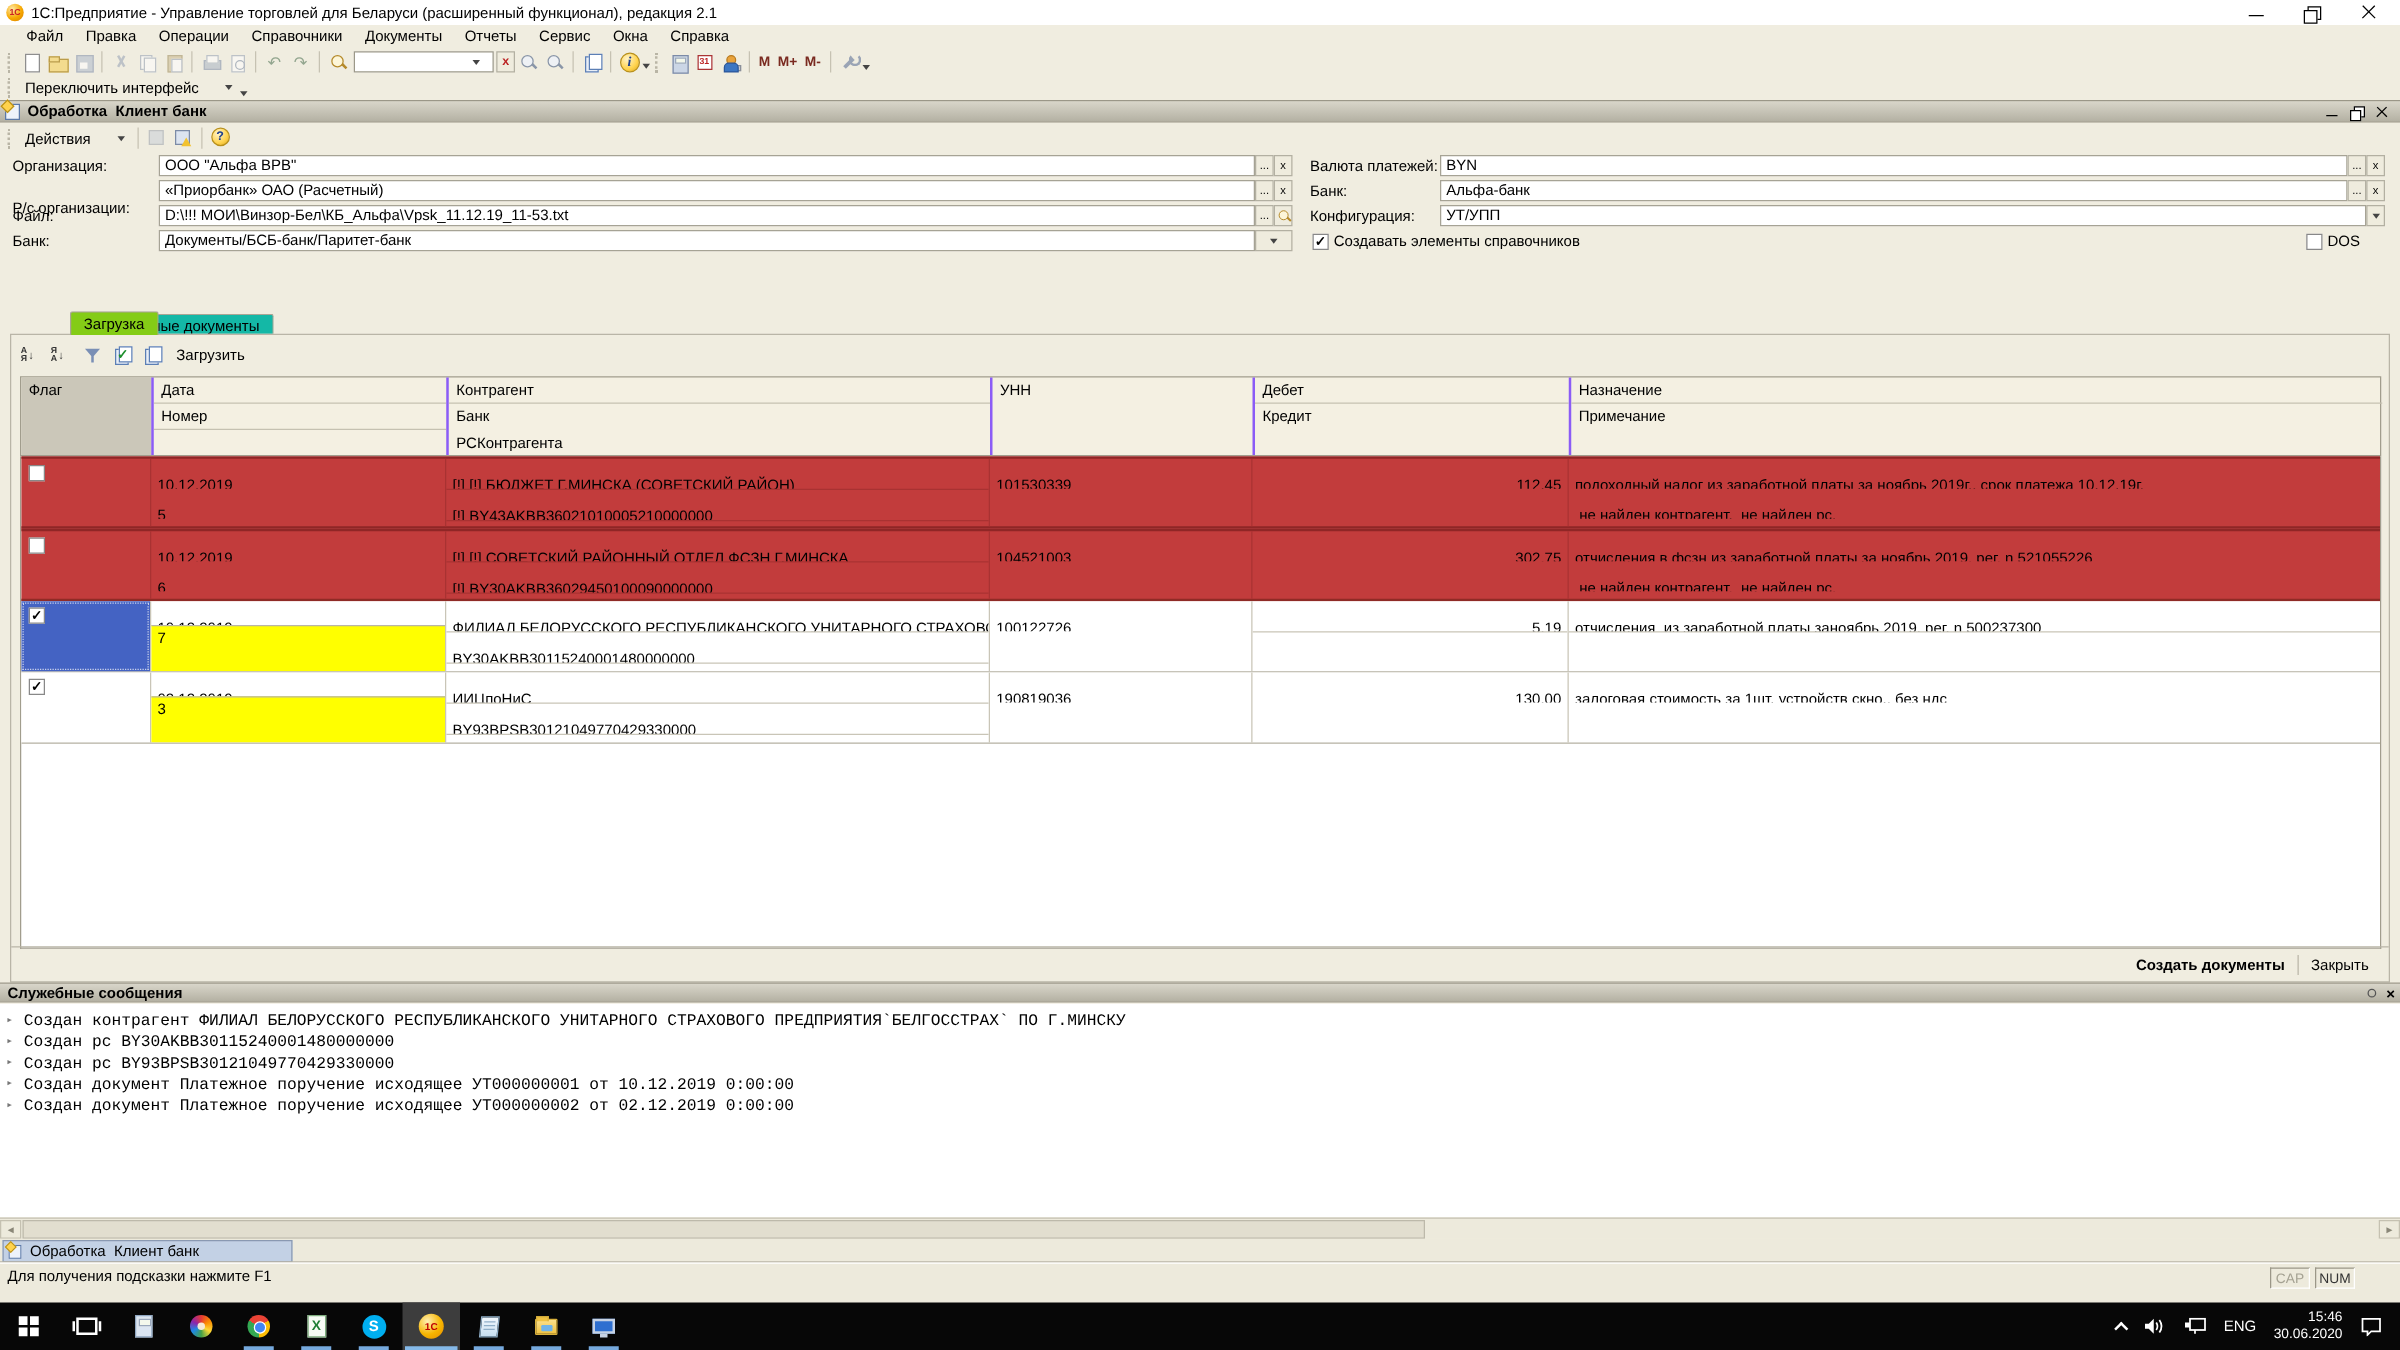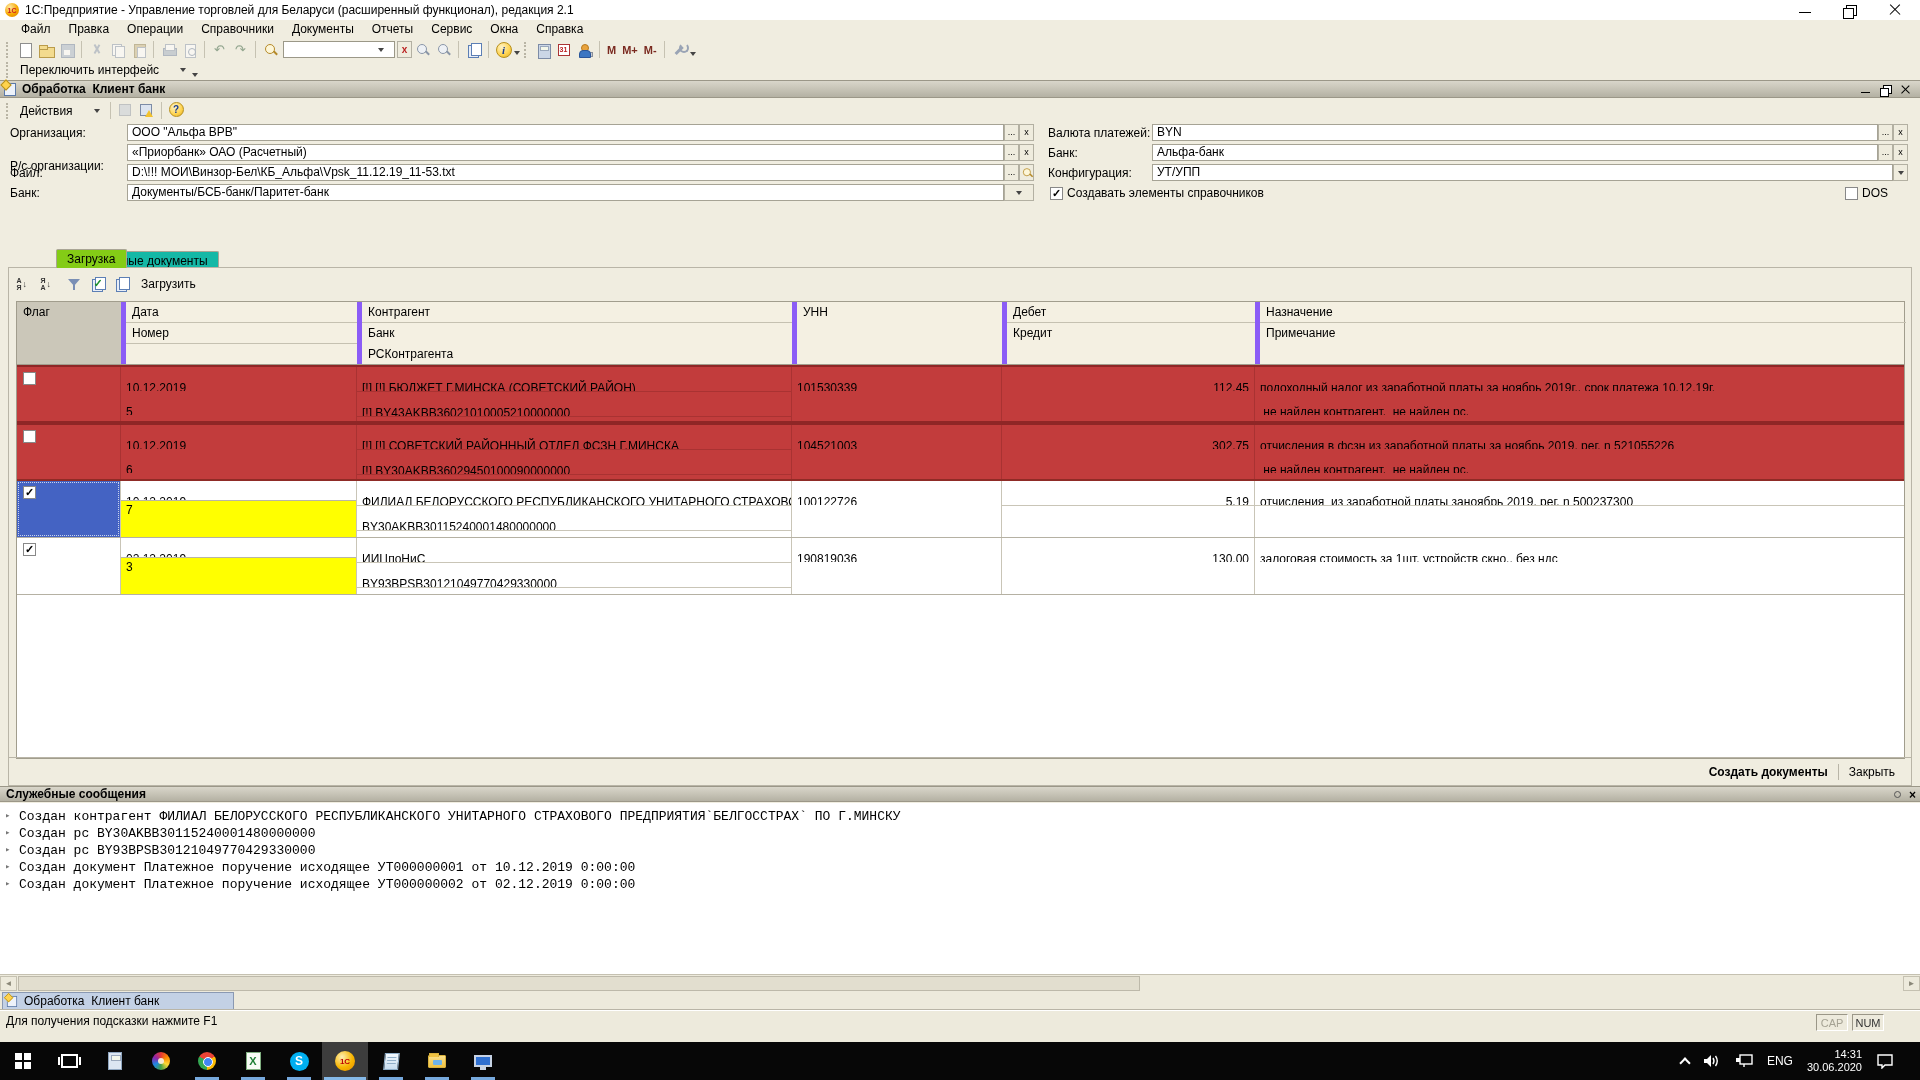--- a/index.html
+++ b/index.html
@@ -109,21 +109,21 @@
   .sortico{ display:flex; align-items:center; width:18px; height:16px; position:relative; }
   .sortico .letters{ display:flex; flex-direction:column; font-size:7px; line-height:7px; font-weight:bold; color:#333;}
   .sortico .ar{ font-size:9px; color:#333; margin-left:1px;}
   .ico-filter::before{ content:""; position:absolute; left:2px; top:3px; width:0; height:0; border-left:6px solid transparent; border-right:6px solid transparent; border-top:7px solid #7A8FB5;}
   .ico-filter::after{ content:""; position:absolute; left:7px; top:9px; width:2px; height:5px; background:#7A8FB5;}
   .ico-checkall{ position:relative; } .ico-checkall .tickover{ position:absolute; left:4px; top:1px; color:#1E8F2E; font-weight:bold; font-size:11px; z-index:2;}
 
   
   .thead{ position:absolute; left:7px; top:33px; width:1889px; height:64px; display:grid;
     grid-template-columns:104px 236px 435px 210px 253px 651px; background:#F4F0E2; border:1px solid #A19D8D; }
-  .hc{ overflow:hidden; } .hc + .hc{ border-left:5px solid #8b5cf6; }
+  .hc{ overflow:hidden; } .hc + .hc{ border-left:2px solid #8b5cf6; }
   .hc.flagh{ background:#CBC7B9; padding:3px 6px; }
   .hsub{ height:21px; line-height:20px; padding:0 6px; white-space:pre; }
   .hsub.bb{ border-bottom:1px solid #C5C1B1; }
   .tbody{ position:absolute; left:7px; top:97px; width:1889px; height:394px; background:#fff;
     border:1px solid #A19D8D; border-top:none; overflow:hidden; }
   .trow{ display:grid; grid-template-columns:103px 236px 435px 210px 253px 650px; height:57px; position:relative; background:#fff; }
   .trow.red{ background:#C23C3C; border-top:2px solid #8F2626; border-bottom:2px solid #8F2626; height:58px; }
   .trow.white{ border-bottom:1px solid #B5B1A3; }
   .trow.lastred{ border-bottom:2px solid #8F2B26; }
   .c{ position:relative; overflow:hidden; }
@@ -182,21 +182,21 @@
   .ico-xl{ width:15px; height:18px; background:#F7FBF5; border:1px solid #7FAE7F; color:#1E7E34; font-weight:bold; font-size:11px; display:flex; align-items:center; justify-content:center;}
   .ico-skype{ width:19px; height:19px; border-radius:50%; background:#00AFF0; color:#fff; font-weight:bold; font-size:12px; display:flex; align-items:center; justify-content:center;}
   .ico-1c{ width:20px; height:20px; border-radius:50%; background:radial-gradient(circle at 35% 30%, #FFF0B4, #F7B500 55%, #E78A00); color:#C00000; font-weight:bold; font-size:8px; display:flex; align-items:center; justify-content:center;}
   .ico-notepad{ width:15px; height:17px; background:linear-gradient(#F2F8FD,#C8DEF0); border:1px solid #8FAEC8; transform:skewX(-6deg); position:relative;}
   .ico-notepad::after{ content:""; position:absolute; left:2px; top:3px; width:9px; height:1px; background:#8FAEC8; box-shadow:0 3px 0 #8FAEC8, 0 6px 0 #8FAEC8;}
   .ico-folder{ width:18px; height:13px; background:linear-gradient(#FBE08C,#F0C242); border:1px solid #D9B13C; border-radius:1px; position:relative;}
   .ico-folder::before{ content:""; position:absolute; left:0; top:-3px; width:8px; height:3px; background:#F0C242; border:1px solid #D9B13C; border-bottom:none;}
   .ico-folder::after{ content:""; position:absolute; left:4px; bottom:2px; width:9px; height:5px; background:#6FB3E8; border-radius:1px;}
   .ico-pc{ width:18px; height:12px; background:#2E6FD0; border:2px solid #C6D2E4; position:relative;}
   .ico-pc::after{ content:""; position:absolute; left:4px; bottom:-5px; width:6px; height:3px; background:#C6D2E4;}
-  .tray{ position:absolute; right:12px; top:0; height:38px; display:flex; align-items:center; gap:14px; padding-right:14px; color:#fff; }
+  .tray{ position:absolute; right:0; top:0; height:38px; display:flex; align-items:center; gap:14px; padding-right:14px; color:#fff; }
   .chev{ width:8px; height:8px; border-left:2px solid #fff; border-top:2px solid #fff; transform:rotate(45deg); margin-top:3px;}
   .clock{ text-align:right; font-size:11px; line-height:13px; }
 </style>
 </head>
 <body>
 
 <div class="screen">
 
   <div class="abs titlebar">
     <span class="app-ico">1С</span>
@@ -664,21 +664,21 @@
         <polygon points="1,6 4,6 8,2 8,14 4,10 1,10" fill="#fff"></polygon>
         <path d="M10 5 q2 3 0 6 M12.5 3 q3.5 5 0 10" stroke="#fff" stroke-width="1.4" fill="none"></path>
       </svg>
       <svg width="18" height="14" viewBox="0 0 18 14">
         <rect x="5" y="1" width="12" height="9" fill="none" stroke="#fff" stroke-width="1.4"></rect>
         <rect x="1" y="4" width="4" height="4" fill="#fff"></rect>
         <line x1="9" y1="10" x2="9" y2="13" stroke="#fff" stroke-width="1.4"></line>
       </svg>
       <span style="font-size:12px;">ENG</span>
       <span class="clock">
-        <div>14:31</div>
+        <div>15:46</div>
         <div>30.06.2020</div>
       </span>
       <svg width="18" height="16" viewBox="0 0 18 16">
         <path d="M2 2 h14 v10 h-7 l-3 3 v-3 h-4 z" fill="none" stroke="#fff" stroke-width="1.4"></path>
       </svg>
     </span>
   </div>
 
 </div>
 

